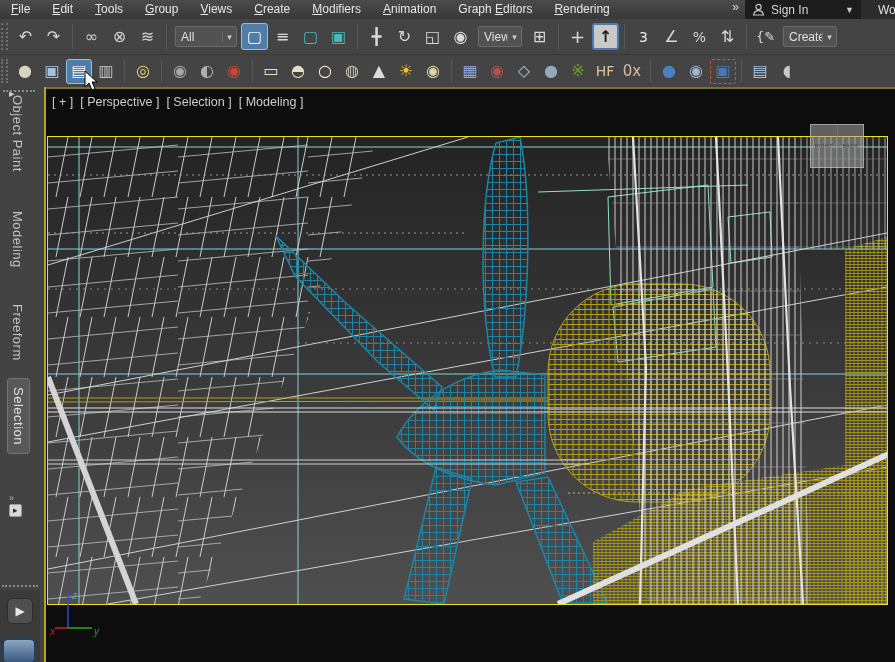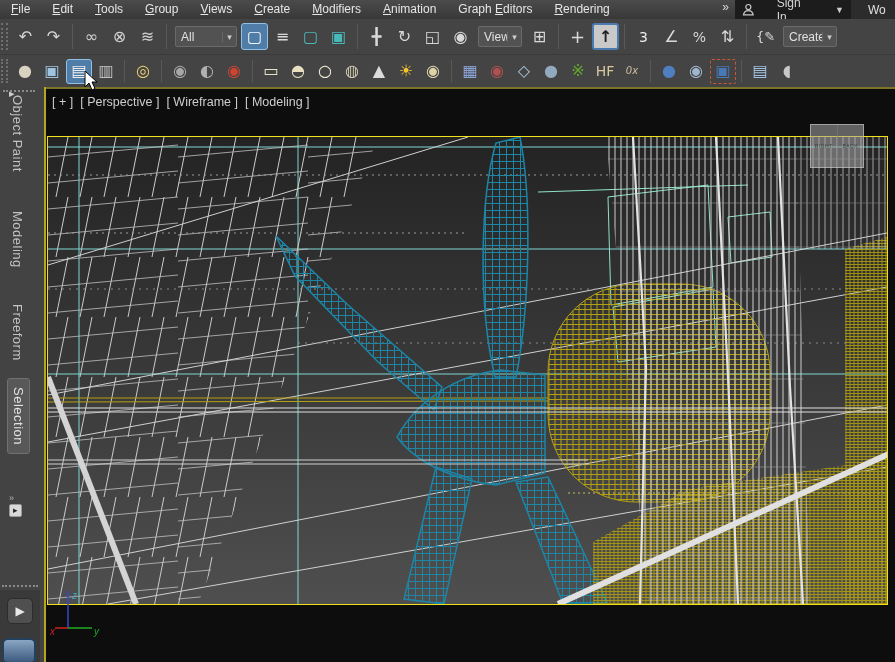--- a/index.html
+++ b/index.html
@@ -7,23 +7,23 @@
   body { position:relative; background:#3c3c3c; font-family:"Liberation Sans",sans-serif; -webkit-font-smoothing:antialiased; }
 
   
   #menubar { position:absolute; left:0; top:0; width:895px; height:19px;
     background:linear-gradient(#4b4b4b,#383838); display:flex; align-items:flex-start;
     font-size:12px; color:#e6e6e6; }
   .menu-item { padding:2px 11px; cursor:default; white-space:nowrap; }
   .menu-item u { text-decoration:underline; }
   #menu-overflow { margin-left:auto; color:#d8d8d8; font-size:12px; padding:0 6px; }
   #signin { width:116px; height:19px; background:#1c1c1c; display:flex; align-items:center;
-    gap:22px; padding:0 7px; color:#d6d6d6; font-size:12px; }
+    gap:6px; padding:0 7px; color:#d6d6d6; font-size:12px; }
   #signin .caret { margin-left:auto; font-size:9px; color:#cccccc; }
-  #workspace-cut { width:44px; height:19px; background:#2c2c2c; color:#e0e0e0;
+  #workspace-cut { width:34px; height:19px; background:#2c2c2c; color:#e0e0e0;
     font-size:12px; display:flex; align-items:center; padding-left:17px; overflow:hidden; }
 
   
   .toolbar { position:absolute; left:0; width:895px; background:#444444; display:flex;
     align-items:center; gap:1px; overflow:hidden; }
   #toolbar1 { top:19px; height:36px; border-bottom:1px solid #3a3a3a; }
   #toolbar2 { top:55px; height:32px; }
   .tb-grip { width:7px; height:78%; margin:0 3px 0 1px;
     border-left:2px dotted #6f6f6f; border-right:2px dotted #6f6f6f; }
   .tb-sep { width:1px; height:70%; background:#303030; border-right:1px solid #585858; margin:0 4px; }
@@ -257,21 +257,21 @@
     <button class="tb-btn">
       <span class="g" style="color: rgb(147, 169, 189);">●</span>
     </button>
     <button class="tb-btn">
       <span class="g" style="color: rgb(99, 168, 46);">※</span>
     </button>
     <button class="tb-btn">
       <span class="g" style="color: rgb(216, 200, 160); font-size: 14px;">HF</span>
     </button>
     <button class="tb-btn">
-      <span class="g" style="color: rgb(207, 192, 160); font-size: 10px; font-style: italic;">0x</span>
+      <span class="g" style="color: rgb(207, 192, 160); font-size: 15px;">0x</span>
     </button>
     <div class="tb-sep"></div>
     <button class="tb-btn">
       <span class="g" style="color: rgb(79, 127, 192);">●</span>
     </button>
     <button class="tb-btn">
       <span class="g" style="color: rgb(159, 182, 204);">◉</span>
     </button>
     <button class="tb-btn frame-red-dash">
       <span class="g" style="color: rgb(72, 120, 184);">▣</span>
@@ -302,21 +302,21 @@
   </div>
 </div>
 
 <div id="viewport">
   <div class="btop"></div>
   <div class="bleft"></div>
 
   <div id="vp-label">
       <span>[ + ]</span>
       <span>[ Perspective ]</span>
-      <span>[ Wireframe ]</span>
+      <span>[ Selection ]</span>
       <span>[ Modeling ]</span>
     </div>
 
   <div id="safeframe">
     <svg id="scene" width="839" height="467" viewBox="0 0 839 467">
       <defs>
         <pattern id="pt" width="7" height="7" patternUnits="userSpaceOnUse">
           <path d="M0 3.5H7M3.5 0V7" stroke="#1d85a6" stroke-width="1" fill="none"></path>
         </pattern>
         <pattern id="py" width="6" height="5" patternUnits="userSpaceOnUse">

